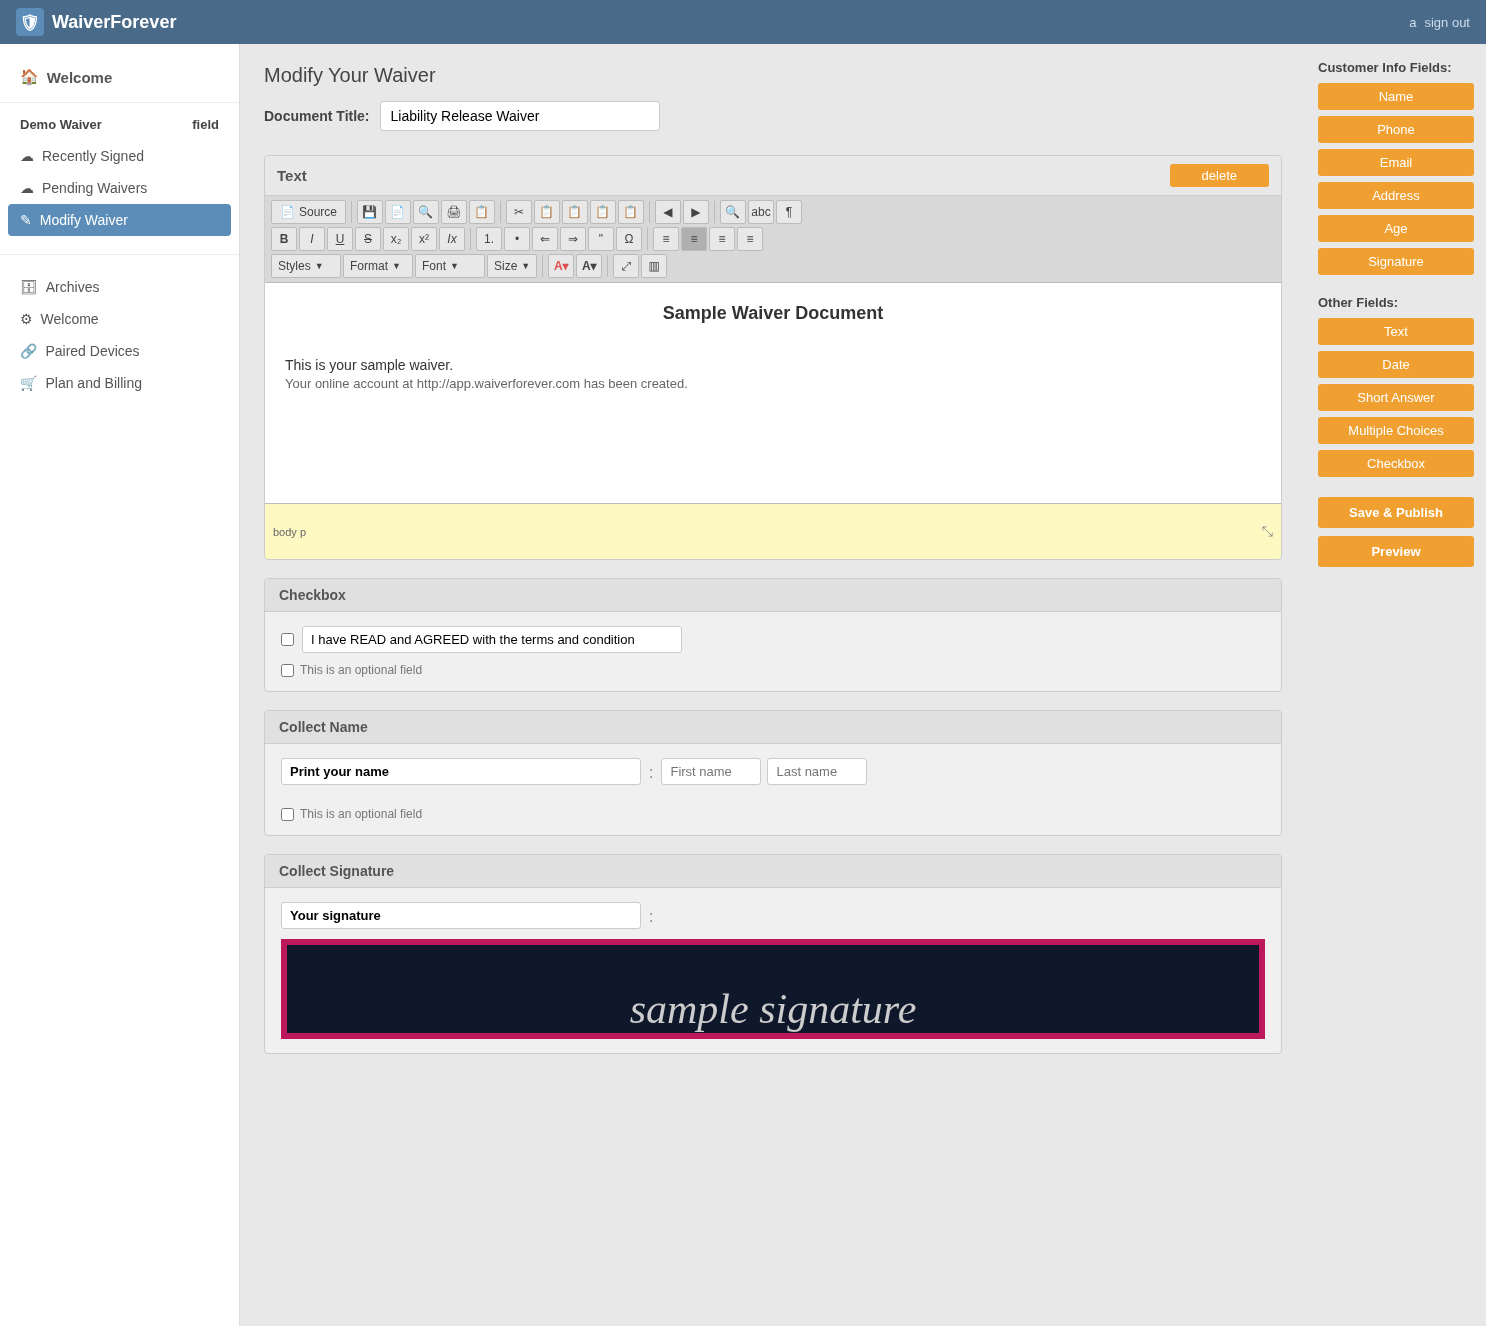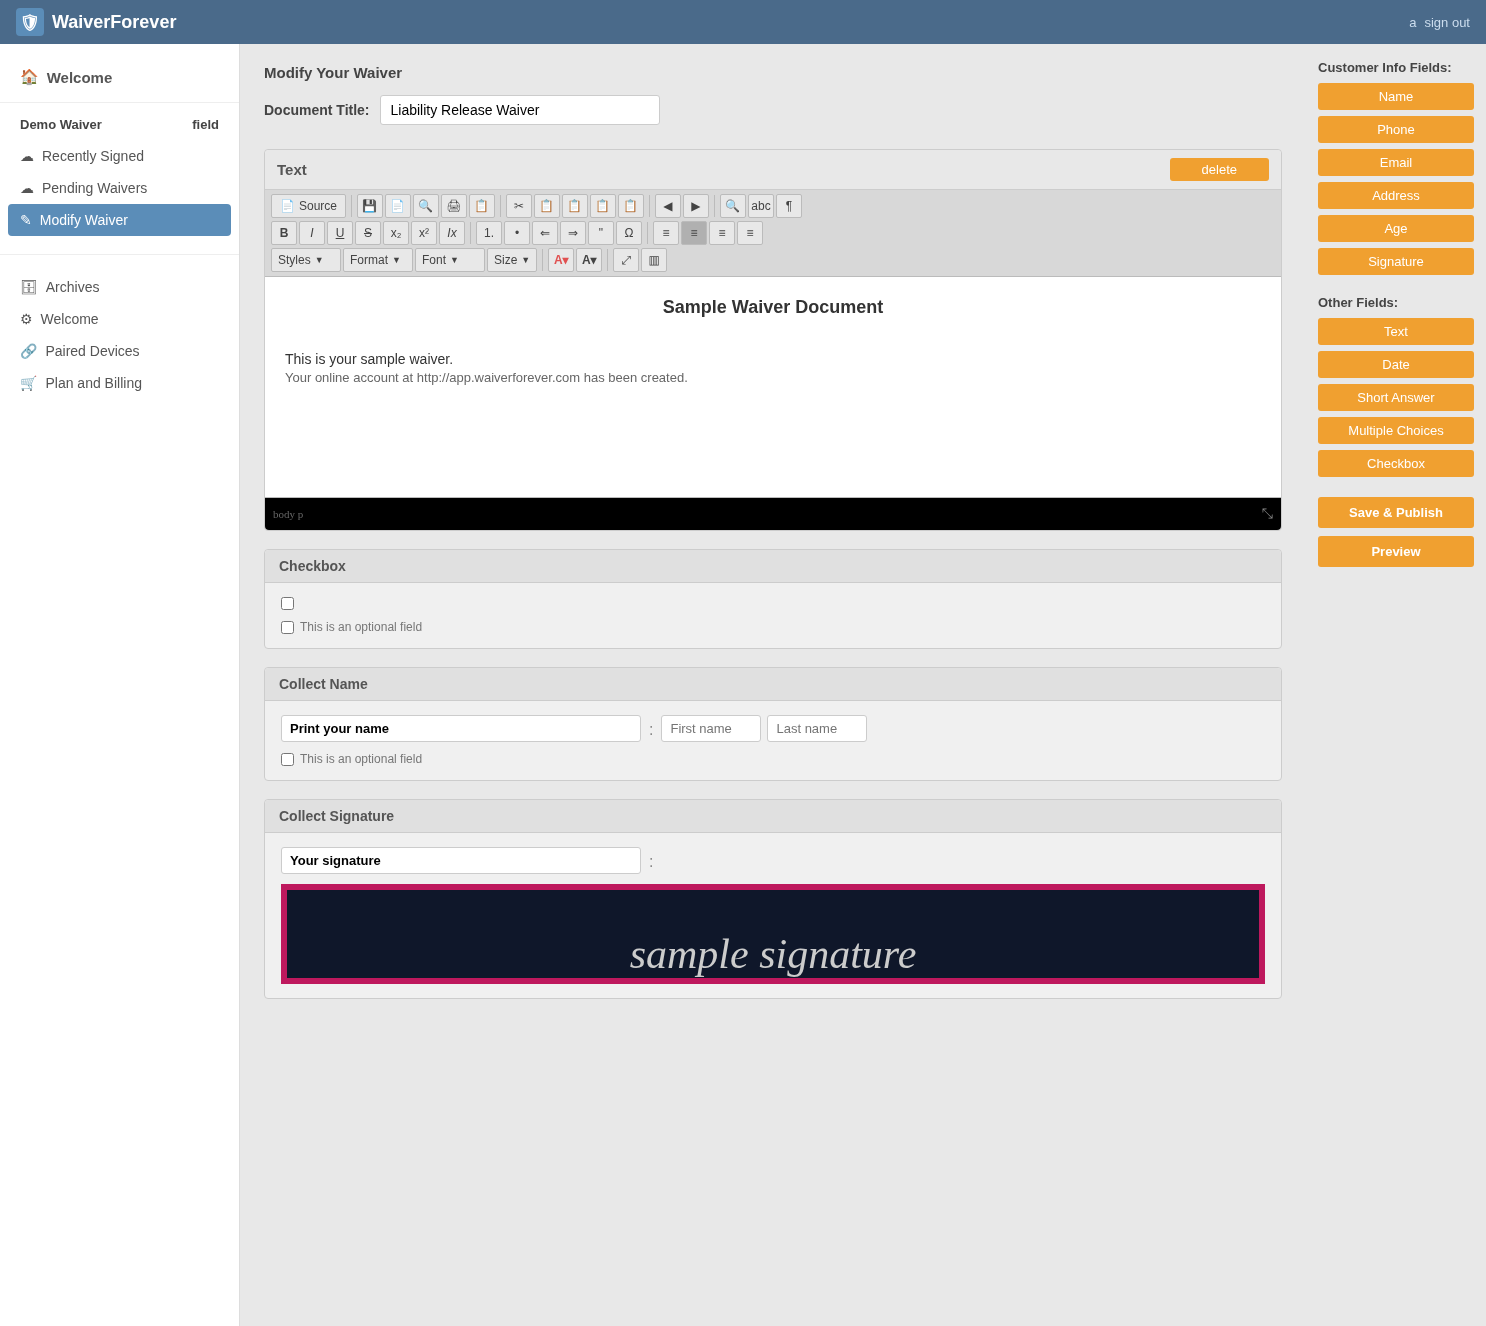--- a/index.html
+++ b/index.html
@@ -78,21 +78,21 @@
     .sidebar-bottom { padding: 8px 0; }
 
     
     .main-content {
       flex: 1;
       padding: 20px 24px;
       overflow-y: auto;
     }
 
     .modify-title {
-      font-size: 15px; font-weight: bold; color: #444;
+      font-size: 20px; font-weight: normal; color: #444;
       margin-bottom: 14px;
     }
 
     .doc-title-row {
       display: flex; align-items: center; gap: 10px;
       margin-bottom: 24px;
     }
     .doc-title-label { font-size: 14px; color: #444; font-weight: bold; }
     .doc-title-input {
       border: 1px solid #ccc; padding: 6px 10px;
@@ -160,25 +160,24 @@
       padding: 20px;
       font-size: 14px;
     }
     .wysiwyg-title {
       text-align: center; font-weight: bold; font-size: 18px;
       margin-bottom: 30px;
     }
     .wysiwyg-text { color: #333; line-height: 1.6; }
     .wysiwyg-small { color: #666; font-size: 13px; }
     .editor-statusbar {
-      background: #000000; border-top: 1px solid #bbb;
-      padding: 8px 8px; font-size: 11px; color: #666;
+      background: #fef9c3; border-top: 1px solid #bbb;
+      padding: 19px 8px; font-size: 11px; color: #666;
       display: flex; justify-content: space-between; align-items: center;
       border-radius: 0 0 4px 4px;
-      font-family: Liberation Serif, serif;
     }
     .resize-handle { color: #888; font-size: 14px; }
 
     
     .section-block {
       background: #f0f0f0;
       border: 1px solid #ccc;
       border-radius: 4px;
       margin-bottom: 18px;
       padding: 0;
@@ -203,21 +202,21 @@
       background: #fff;
     }
     .optional-row {
       display: flex; align-items: center; gap: 6px;
       font-size: 12px; color: #777;
     }
 
     
     .collect-name-row {
       display: flex; align-items: center; gap: 8px;
-      margin-bottom: 10px;
+      margin-bottom: 22px;
     }
     .name-label-input {
       border: 1px solid #ccc; padding: 5px 8px;
       font-size: 13px; width: 360px; border-radius: 3px;
       background: #fff; font-weight: bold;
     }
     .name-fields {
       display: flex; gap: 6px;
     }
     .name-field-input {
@@ -432,20 +431,21 @@
         <span>body  p</span>
         <span class="resize-handle">⤡</span>
       </div>
     </div>
 
     <div class="section-block">
       <div class="section-header">Checkbox</div>
       <div class="section-body">
         <div class="checkbox-row">
           <input type="checkbox" style="">
+          <input class="checkbox-label-input" type="text" value="I have READ and AGREED with the terms and condition" style="">
         </div>
         <div class="optional-row">
           <input type="checkbox" style="">
           <span>This is an optional field</span>
         </div>
       </div>
     </div>
 
     <div class="section-block">
       <div class="section-header">Collect Name</div>

